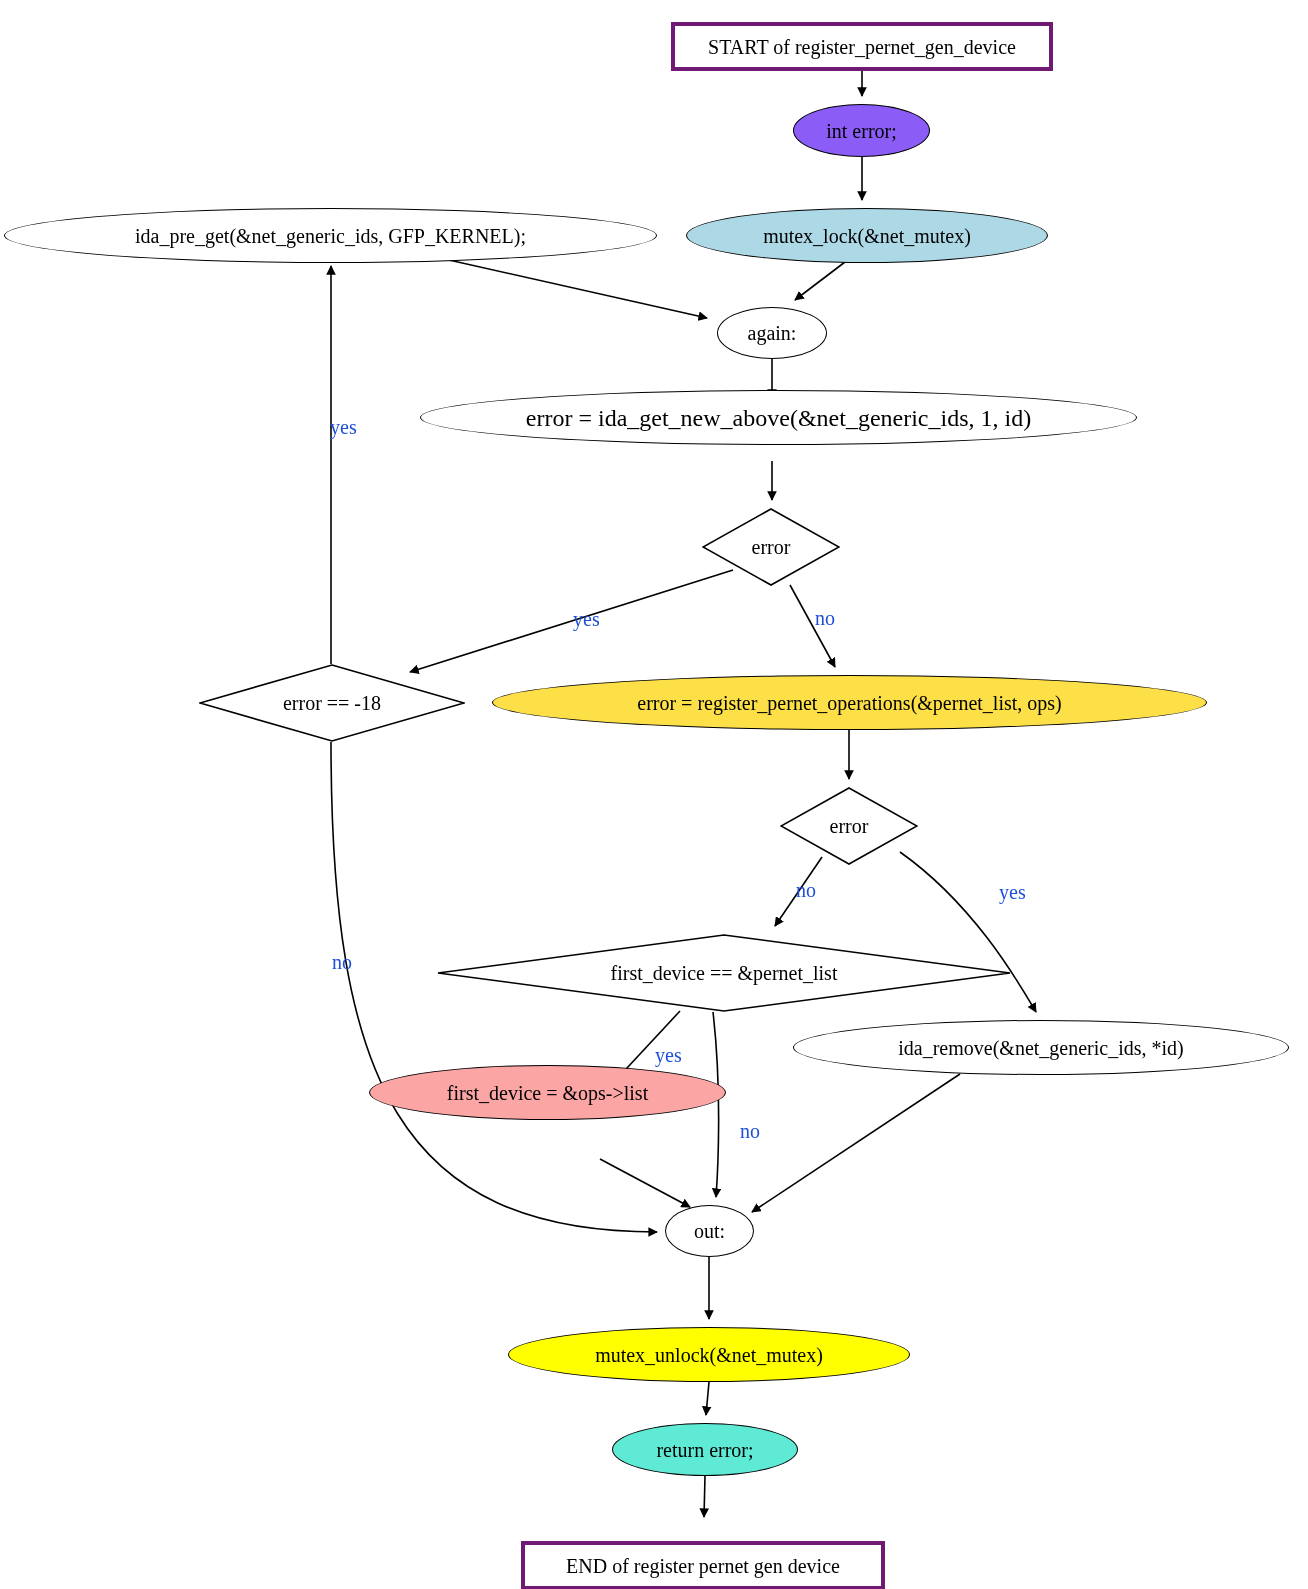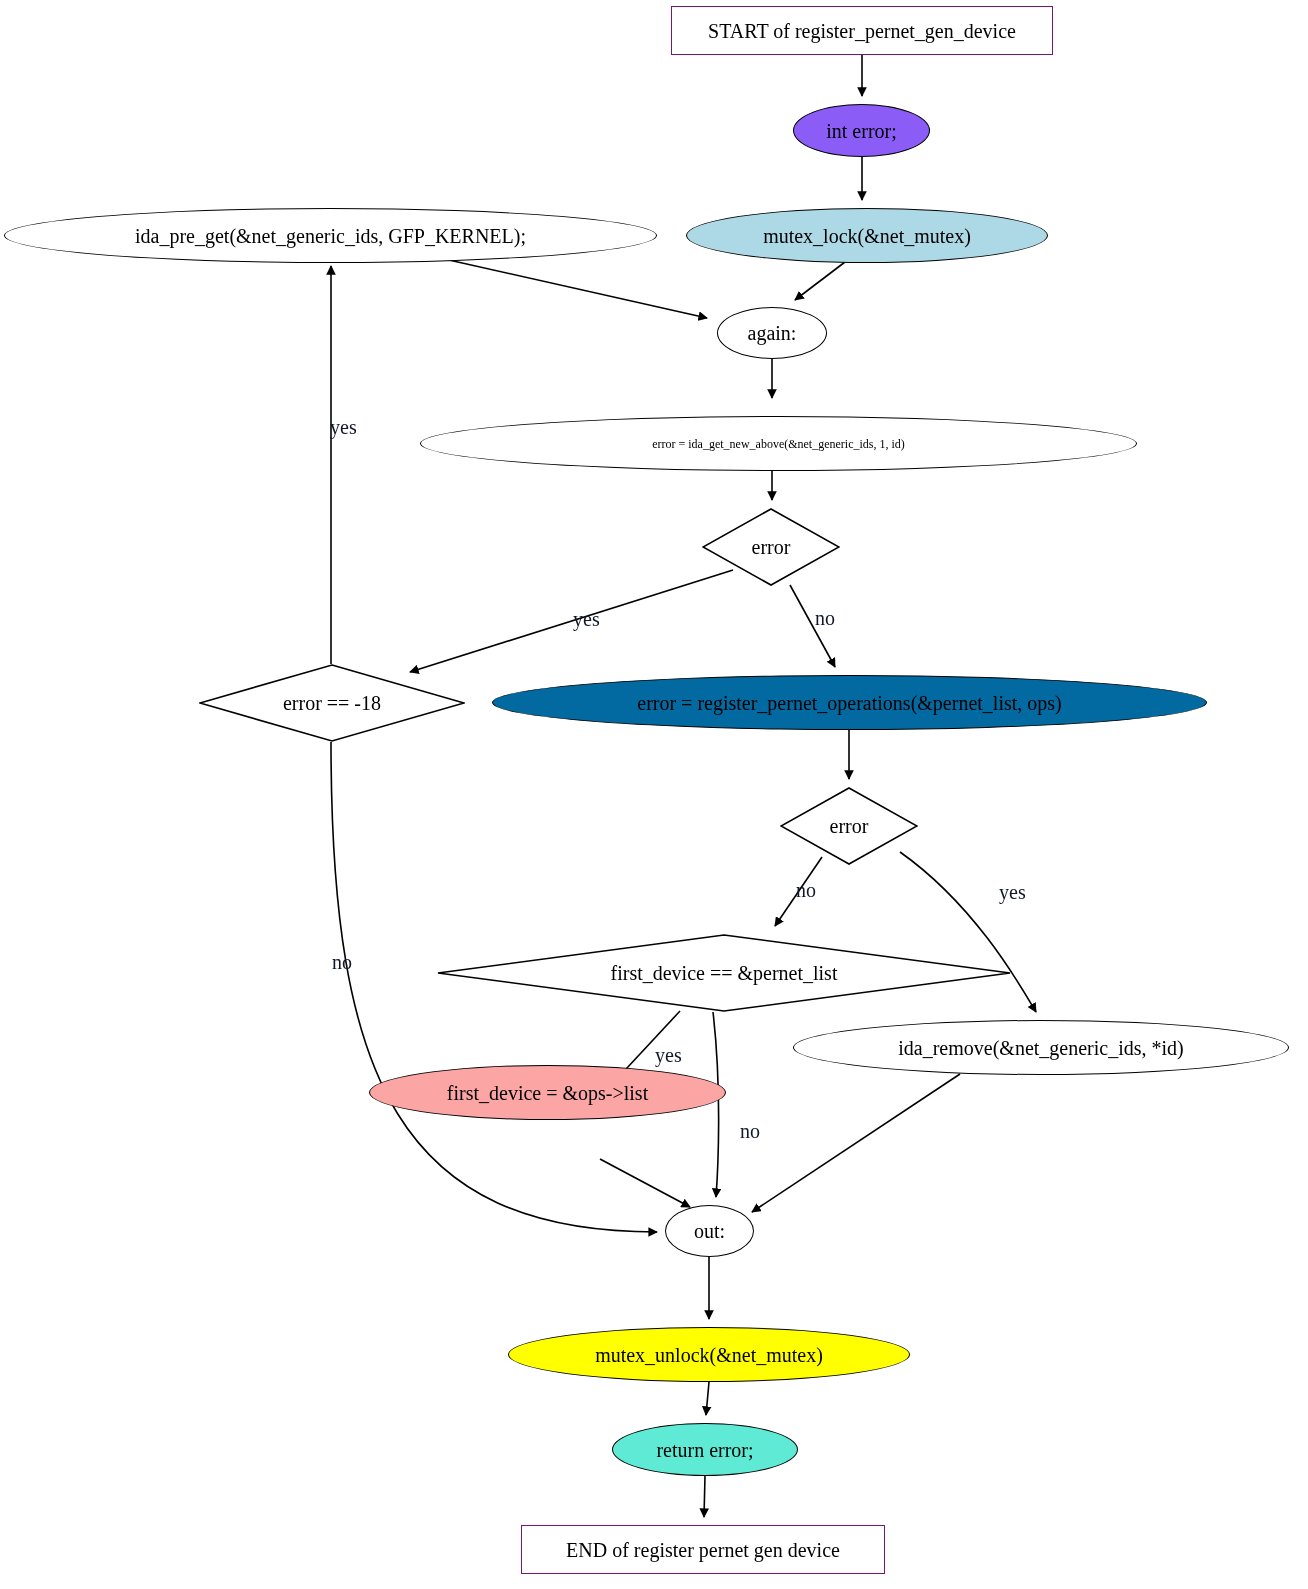--- a/index.html
+++ b/index.html
@@ -34,41 +34,42 @@
     color: #000000;
     white-space: nowrap;
     z-index: 2;
   }
   .node .lbl {
     position: relative;
     z-index: 3;
     line-height: 1;
   }
   .n-box {
-    border: 1px solid #701a75;
+    border: 4px solid #701a75;
     background: #ffffff;
+    margin-top: 16px;
   }
   .n-ellipse {
     border: 1px solid #000000;
     border-radius: 50%;
     background: #ffffff;
   }
   .n-diamond {
     background: transparent;
   }
   .n-diamond .dshape {
     position: absolute;
     left: 0; top: 0;
     width: 100%;
     height: 100%;
     z-index: 1;
   }
   .edge-label {
     position: absolute;
-    color: #0f172a;
+    color: #1d4ed8;
     white-space: nowrap;
     z-index: 2;
     line-height: 1;
   }
 </style>
 </head>
 <body>
 
 <div id="canvas">
   <svg id="edges" viewBox="0 0 1308 1589">
@@ -109,36 +110,36 @@
       </div>
       <div class="node n-ellipse" style="left: 686px; top: 208px; width: 362px; height: 55px; font-size: 20px; background: rgb(173, 216, 230);">
         <span class="lbl">mutex_lock(&amp;net_mutex)</span>
       </div>
       <div class="node n-ellipse" style="left: 4px; top: 208px; width: 653px; height: 55px; font-size: 20px; background: rgb(255, 255, 255);">
         <span class="lbl">ida_pre_get(&amp;net_generic_ids, GFP_KERNEL);</span>
       </div>
       <div class="node n-ellipse" style="left: 717px; top: 307px; width: 110px; height: 52px; font-size: 20px; background: rgb(255, 255, 255);">
         <span class="lbl">again:</span>
       </div>
-      <div class="node n-ellipse" style="left: 420px; top: 416px; width: 717px; height: 55px; font-size: 12px; background: rgb(255, 255, 255);">
+      <div class="node n-ellipse" style="left: 420px; top: 390px; width: 717px; height: 55px; font-size: 24px; background: rgb(255, 255, 255);">
         <span class="lbl">error = ida_get_new_above(&amp;net_generic_ids, 1, id)</span>
       </div>
       <div class="node n-diamond" style="left: 702px; top: 508px; width: 138px; height: 78px; font-size: 20px;">
         <svg class="dshape" viewBox="0 0 138 78" preserveAspectRatio="none">
           <polygon points="69,1 137,39 69,77 1,39" fill="#ffffff" stroke="#000000" stroke-width="1.6"></polygon>
         </svg>
         <span class="lbl">error</span>
       </div>
       <div class="node n-diamond" style="left: 199px; top: 664px; width: 266px; height: 78px; font-size: 20px;">
         <svg class="dshape" viewBox="0 0 266 78" preserveAspectRatio="none">
           <polygon points="133,1 265,39 133,77 1,39" fill="#ffffff" stroke="#000000" stroke-width="1.6"></polygon>
         </svg>
         <span class="lbl">error == -18</span>
       </div>
-      <div class="node n-ellipse" style="left: 492px; top: 675px; width: 715px; height: 55px; font-size: 20px; background: #0369a1;">
+      <div class="node n-ellipse" style="left: 492px; top: 675px; width: 715px; height: 55px; font-size: 20px; background: #fde047;">
         <span class="lbl">error = register_pernet_operations(&amp;pernet_list, ops)</span>
       </div>
       <div class="node n-diamond" style="left: 780px; top: 787px; width: 138px; height: 78px; font-size: 20px;">
         <svg class="dshape" viewBox="0 0 138 78" preserveAspectRatio="none">
           <polygon points="69,1 137,39 69,77 1,39" fill="#ffffff" stroke="#000000" stroke-width="1.6"></polygon>
         </svg>
         <span class="lbl">error</span>
       </div>
       <div class="node n-diamond" style="left: 437px; top: 934px; width: 574px; height: 78px; font-size: 20px;">
         <svg class="dshape" viewBox="0 0 574 78" preserveAspectRatio="none">

